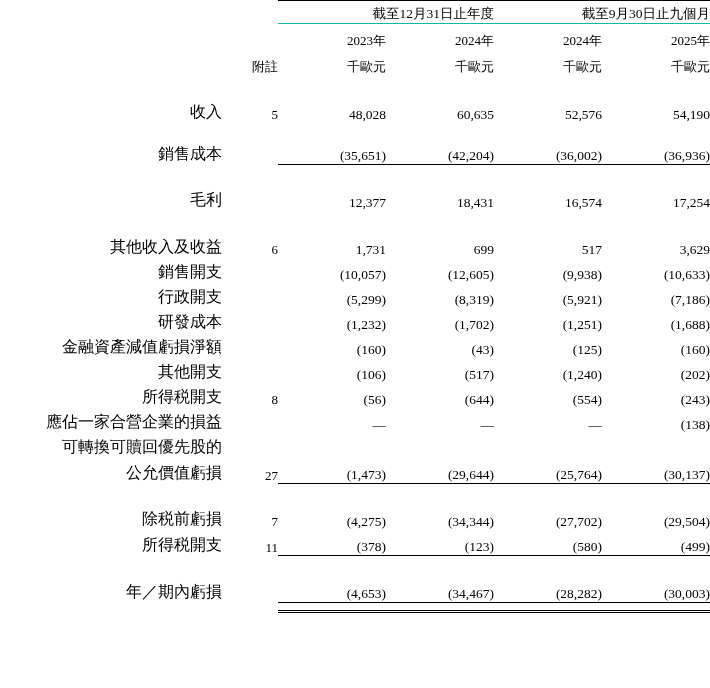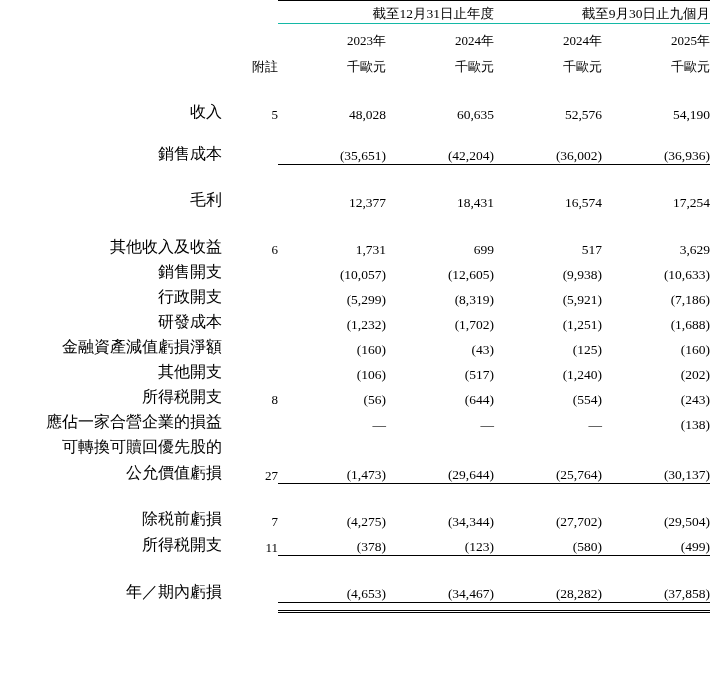--- a/index.html
+++ b/index.html
@@ -324,21 +324,21 @@
           <td></td>
           <td></td>
           <td></td>
         </tr>
         <tr class="r-body">
           <td class="label bold">年／期內虧損</td>
           <td class="note"></td>
           <td class="num bold">(4,653)</td>
           <td class="num bold">(34,467)</td>
           <td class="num bold">(28,282)</td>
-          <td class="num bold">(37,858)</td>
+          <td class="num bold">(30,003)</td>
         </tr>
         <tr>
           <td></td>
           <td></td>
           <td class="rule-dbl" style="height: 7px;"></td>
           <td class="rule-dbl" style="height: 7px;"></td>
           <td class="rule-dbl" style="height: 7px;"></td>
           <td class="rule-dbl" style="height: 7px;"></td>
         </tr>
       </tbody>

